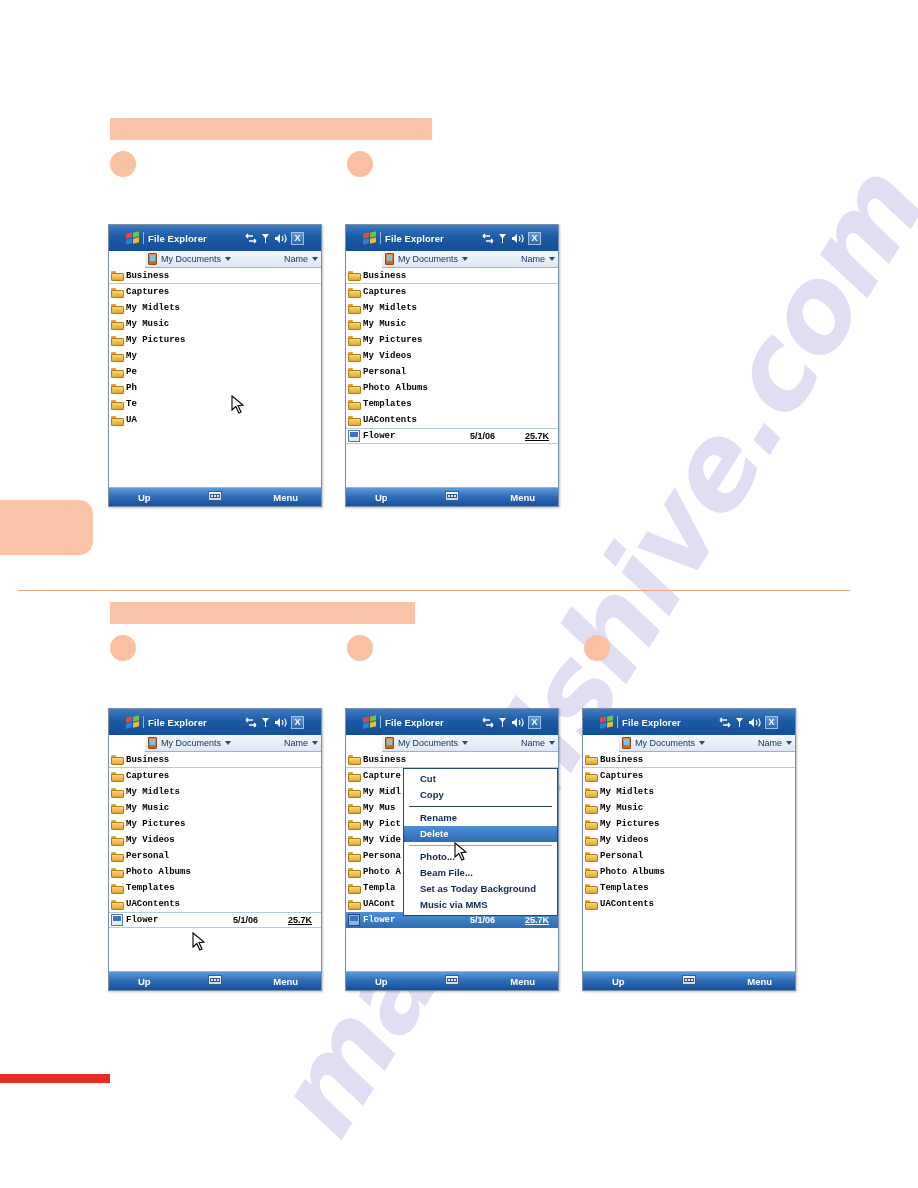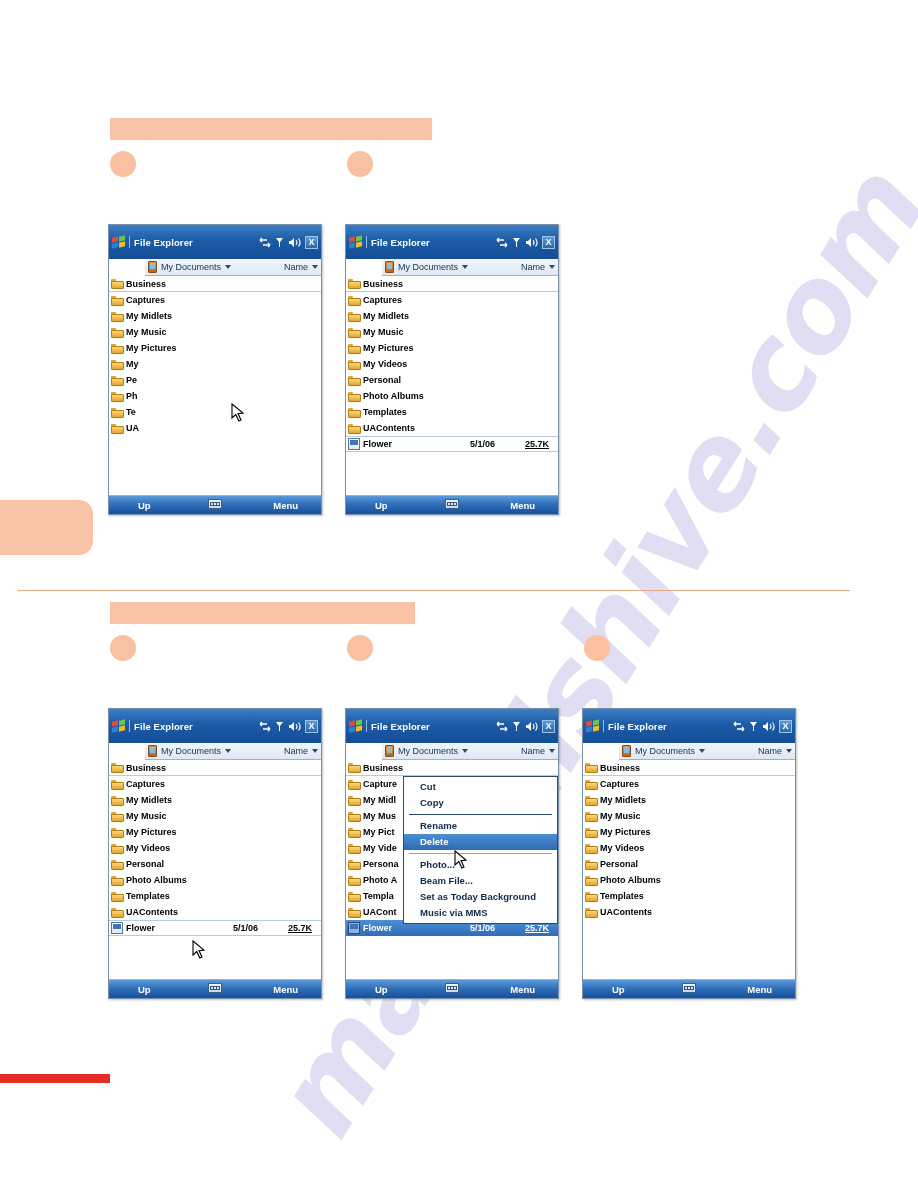--- a/index.html
+++ b/index.html
@@ -80,25 +80,25 @@
     border: 1px solid #7a90a8;
     background: #ffffff;
     z-index: 5;
     font-size: 9px;
     box-shadow: 1px 1px 2px rgba(0,0,0,.25);
     user-select: none;
   }
 
   
   .pda-title {
-    height: 34px;
+    height: 26px;
     background: linear-gradient(to bottom, #3c7ec4 0%, #1c5ba6 45%, #144e97 100%);
     display: flex;
     align-items: center;
-    padding: 0 2px;
+    padding: 0 16px;
     position: relative;
   }
   .win-logo {
     width: 15px; height: 13px;
     margin-right: 2px;
     position: relative;
     flex: 0 0 auto;
   }
   .win-logo i {
     position: absolute;
@@ -240,21 +240,21 @@
     border: 1px solid #5878a0;
     box-sizing: border-box;
     position: relative;
   }
   .file-ico::after {
     content:"";
     position:absolute;
     left:1px; top:1px; right:1px; bottom:4px;
     background:#3f72b8;
   }
-  .row-name { flex: 1 1 auto; overflow: hidden; }
+  .row-name { flex: 1 1 auto; overflow: hidden; font-family: Liberation Mono, monospace; }
   .row-date { flex: 0 0 auto; width: 48px; text-align: left; }
   .row-size { flex: 0 0 auto; width: 38px; text-align: center; text-decoration: underline; }
 
   
   .pda-bottom {
     height: 18px;
     background: linear-gradient(to bottom,#5a9bdc 0%,#2e6cb6 50%,#17509d 100%);
     border-top: 1px solid #8fb6e0;
     display: flex;
     align-items: center;

